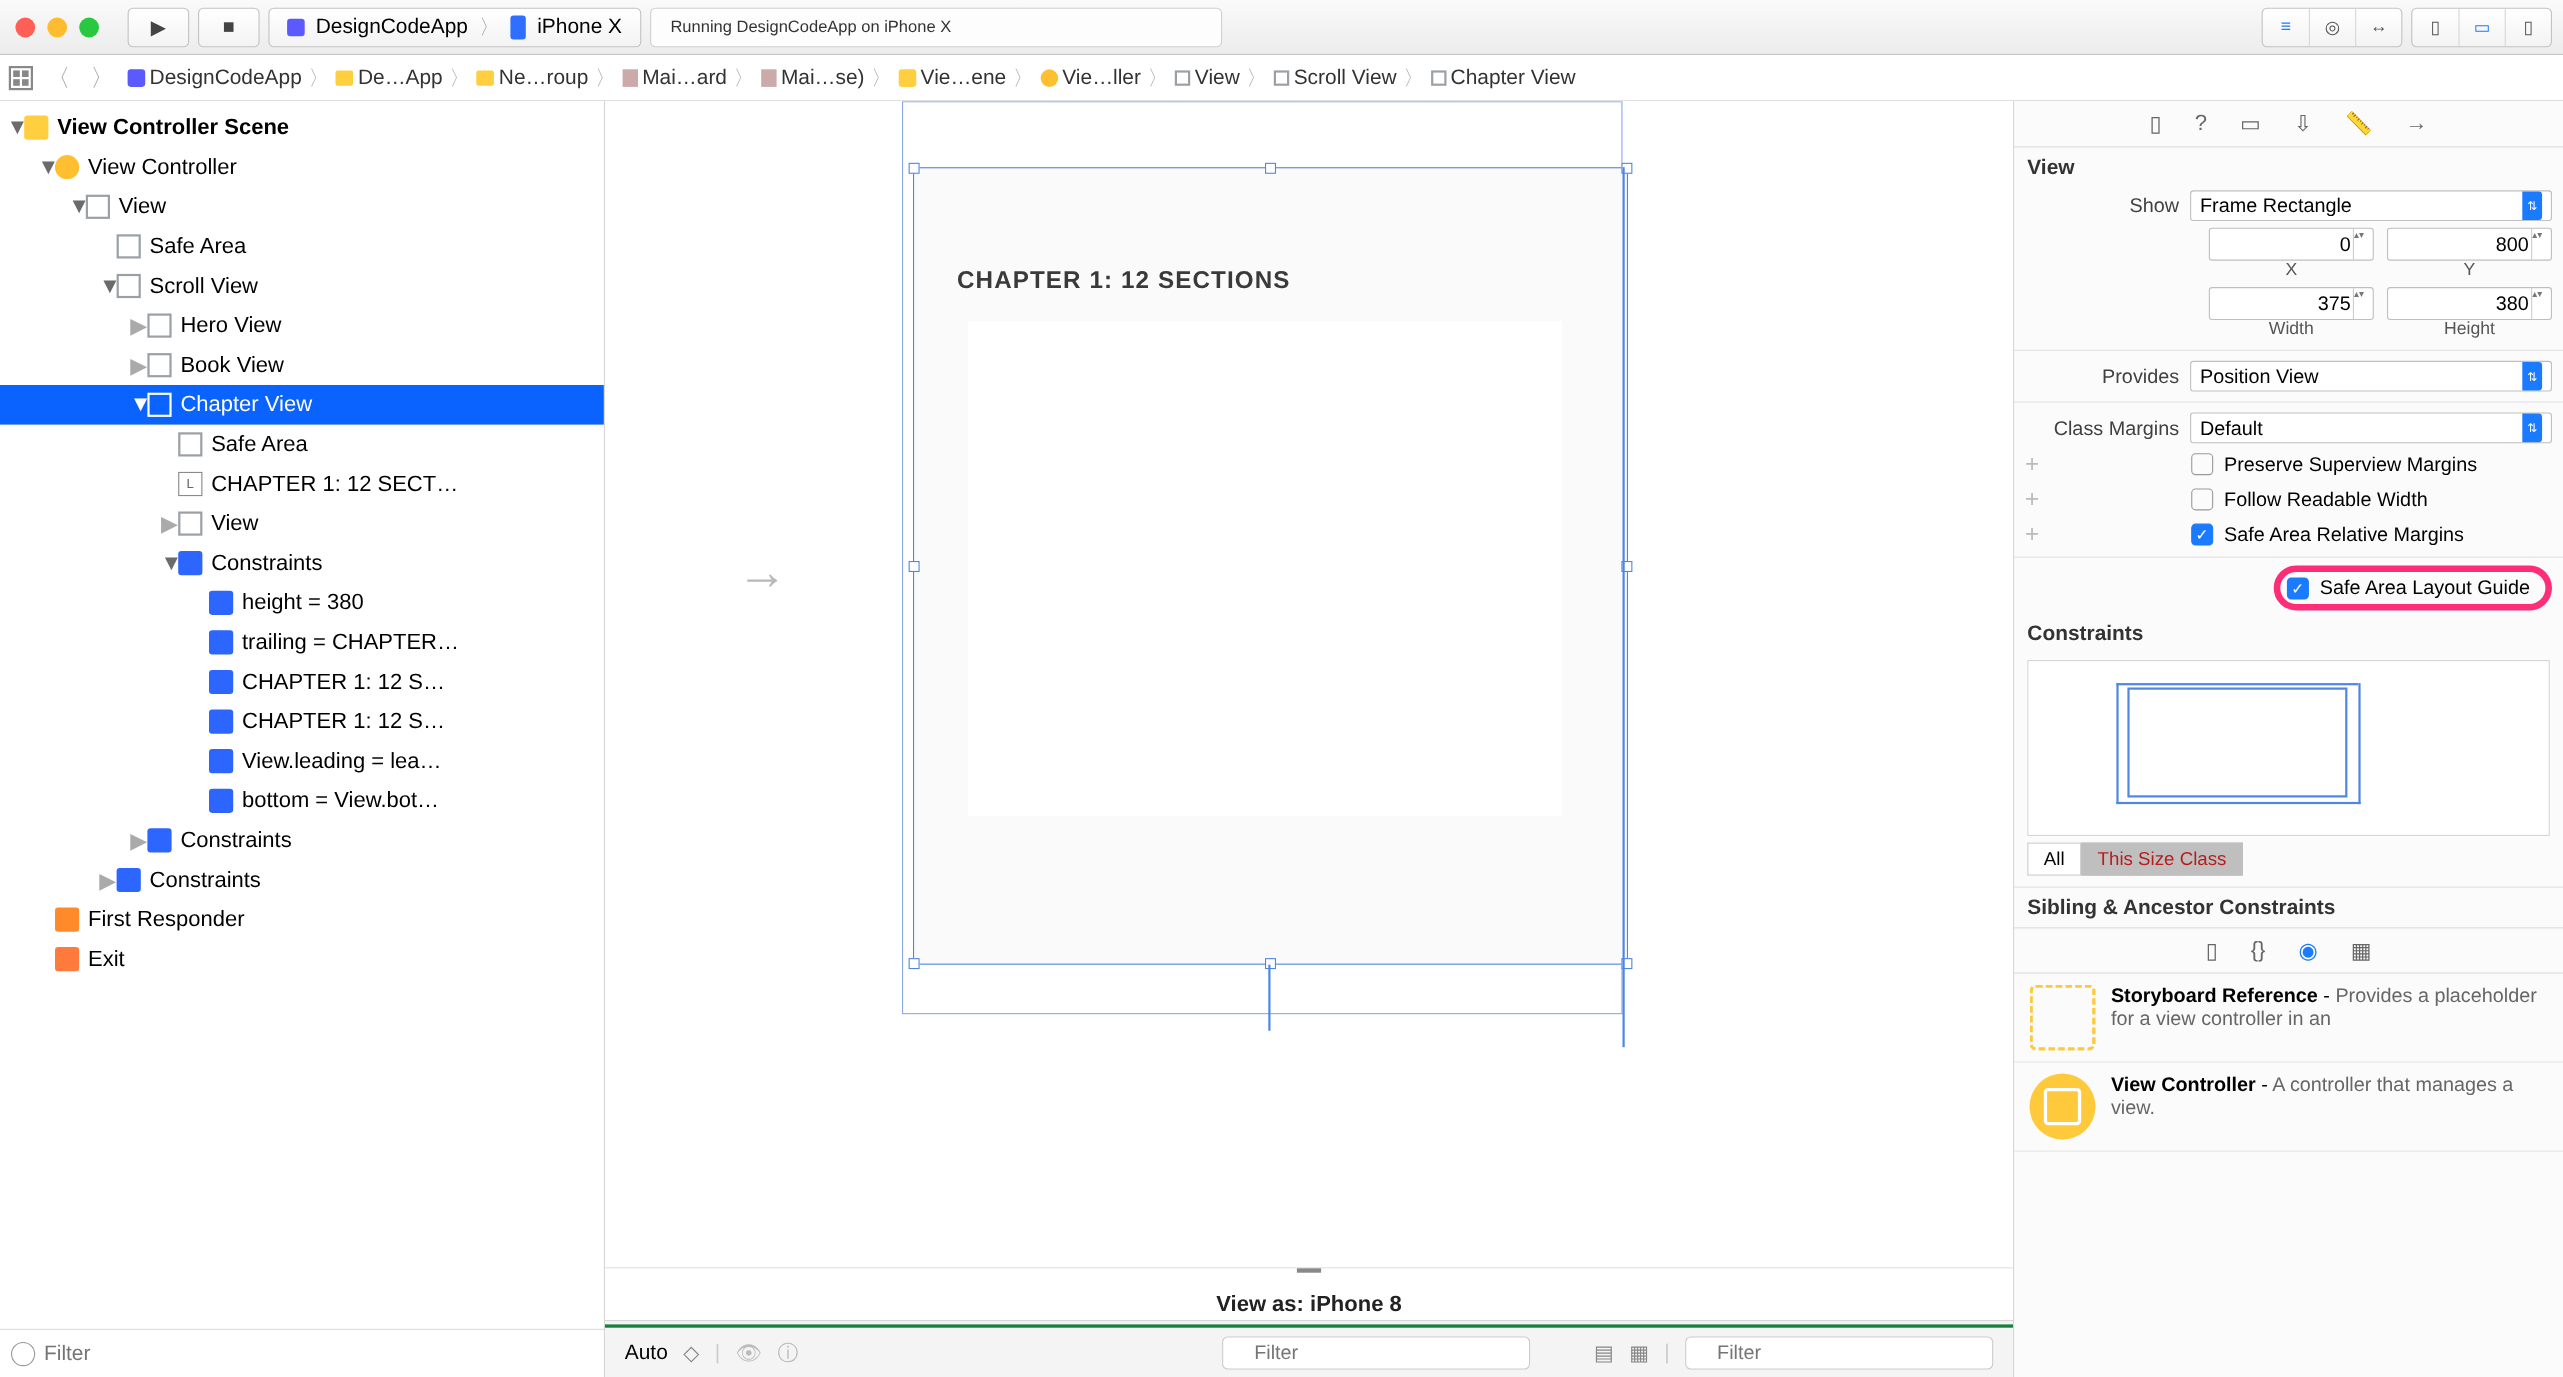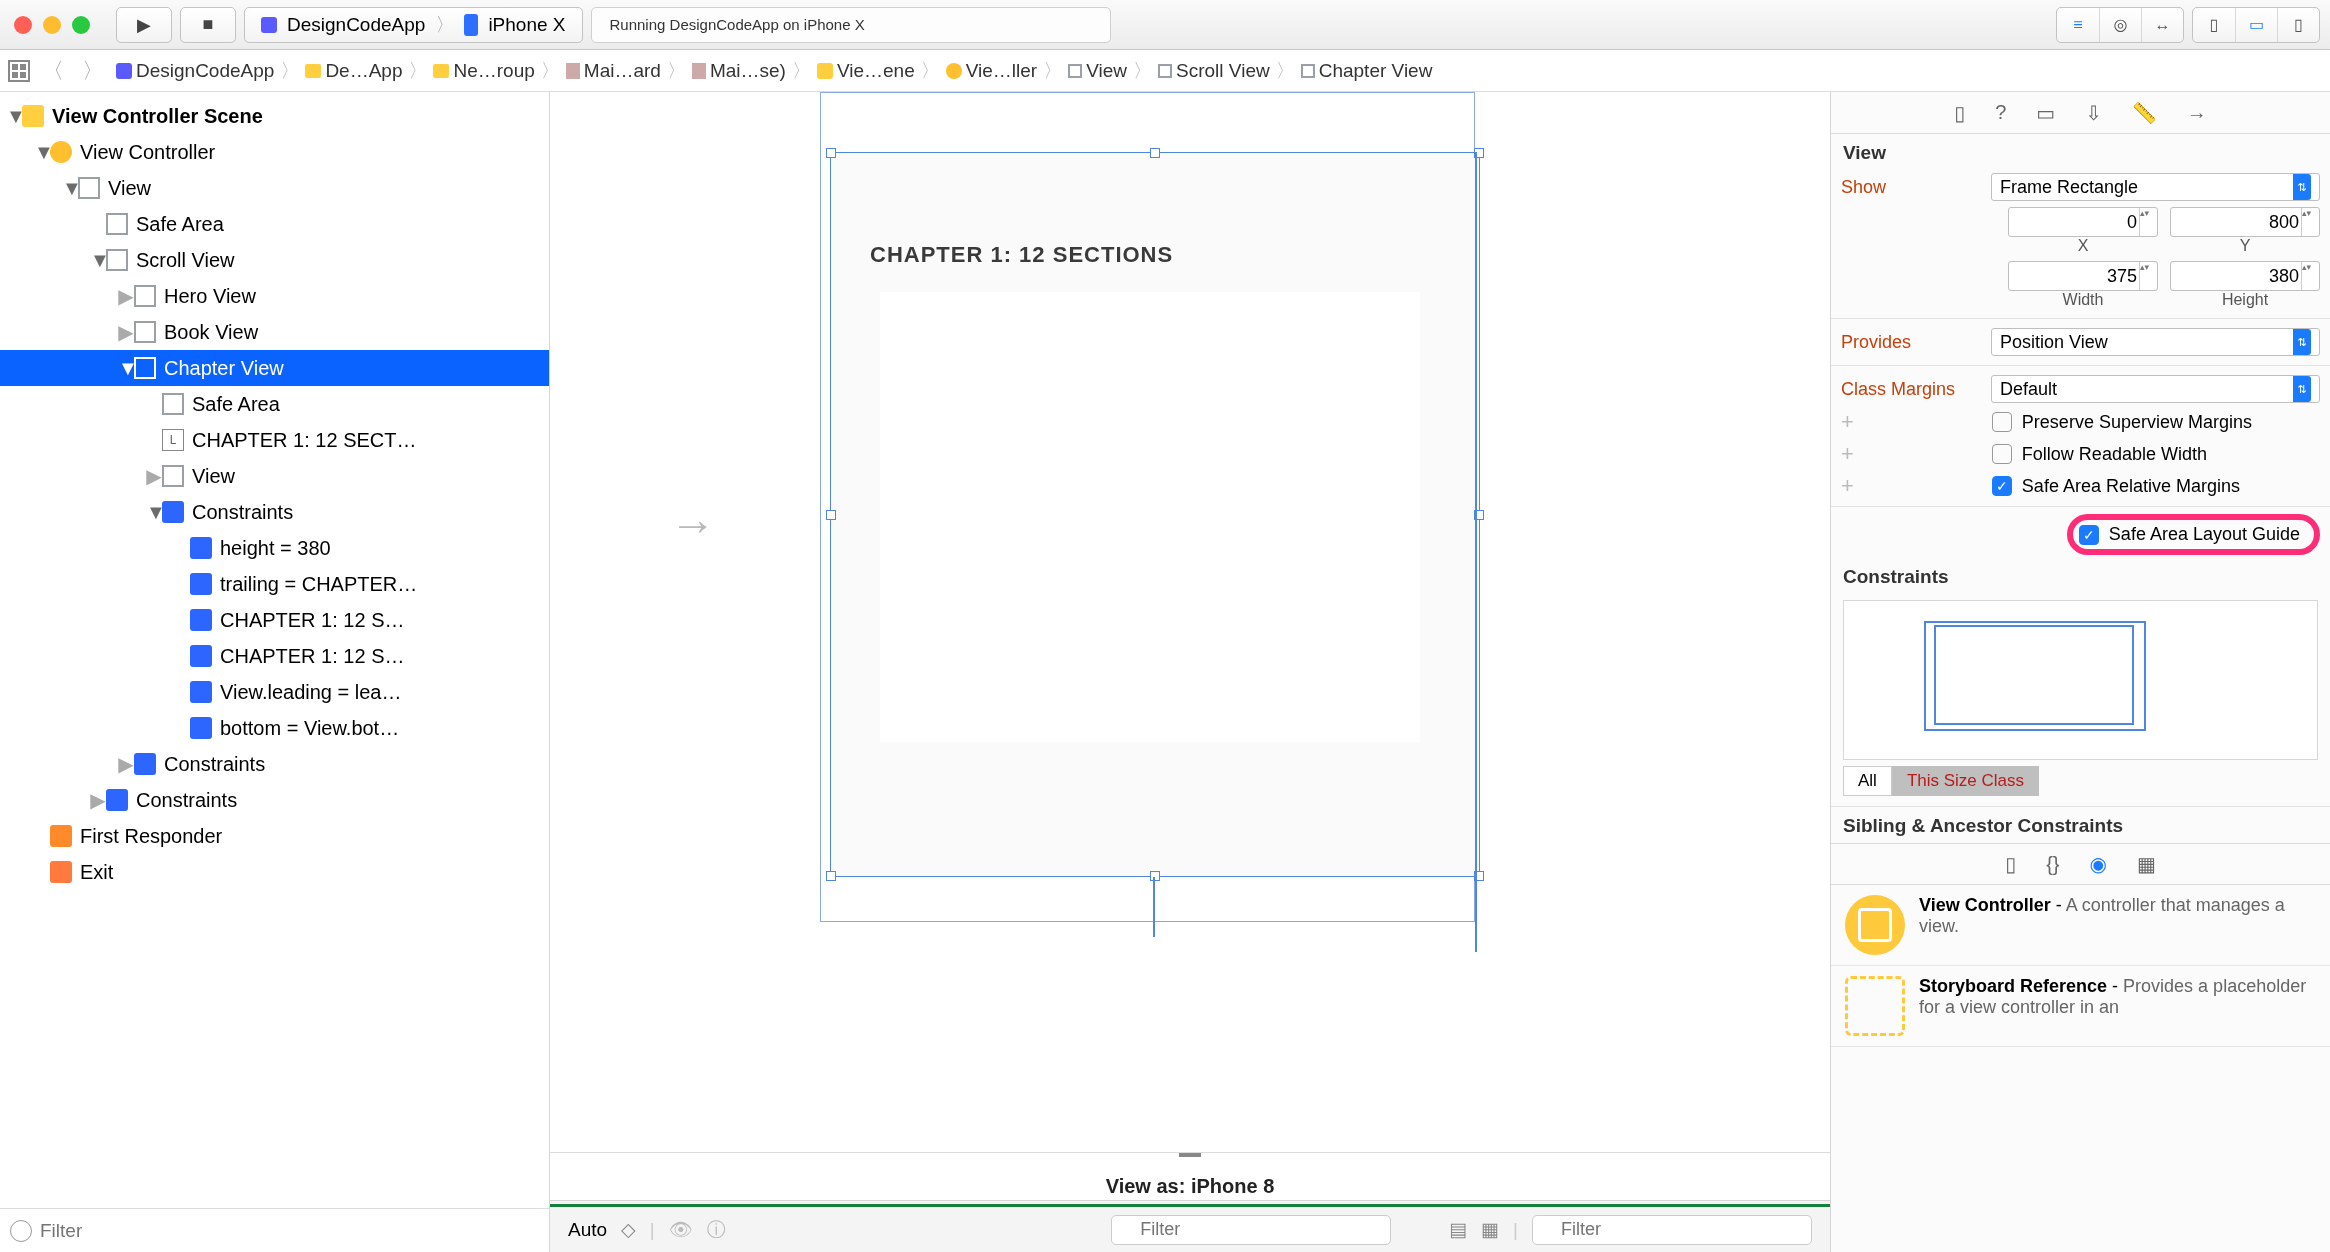--- a/index.html
+++ b/index.html
@@ -87,21 +87,21 @@
   display:flex;align-items:center;padding:0 18px;gap:14px;font-size:19px;}
 #bottom-bar .spacer{flex:1;}
 #bottom-bar input{border:1px solid #ccc;border-radius:5px;height:30px;padding:0 32px 0 28px;font-size:18px;width:280px;background:#fff;}
 
 
 #insp-tabs{height:42px;border-bottom:1px solid #dcdcdc;display:flex;align-items:center;justify-content:center;gap:30px;}
 #insp-tabs div{color:#666;font-size:20px;}
 #insp-tabs .active{color:#1b7bff;}
 .insp-section-h{font-weight:600;font-size:19px;padding:8px 12px 6px 12px;color:#333;}
 .insp-row{display:flex;align-items:center;padding:3px 10px;gap:10px;font-size:18px;}
-.insp-row .lbl{width:140px;color:#c2410c;}
+.insp-row .lbl{width:140px;text-align:right;color:#404040;}
 .sel-box-ctl{flex:1;height:28px;border:1px solid #bfbfbf;background:#fff;display:flex;align-items:center;
   padding:0 8px;justify-content:space-between;border-radius:3px;}
 .sel-arrows{width:18px;height:100%;background:#1b7bff;border-radius:0 3px 3px 0;display:flex;align-items:center;justify-content:center;color:#fff;font-size:11px;}
 .num-box{width:150px;height:30px;border:1px solid #bfbfbf;background:#fff;border-radius:3px;display:flex;align-items:center;justify-content:flex-end;padding-right:20px;position:relative;}
 .num-box .step{position:absolute;right:0;top:0;bottom:0;width:18px;border-left:1px solid #ccc;display:flex;flex-direction:column;font-size:9px;color:#777;}
 .num-lbl{font-size:16px;color:#555;text-align:center;}
 .chk{width:20px;height:20px;border:1px solid #999;border-radius:4px;display:inline-flex;align-items:center;justify-content:center;font-size:14px;color:#fff;}
 .chk.on{background:#1b7bff;border-color:#1b7bff;}
 .plus{color:#bbb;font-size:22px;}
 .highlight-ring{border:6px solid #ff2d78;border-radius:36px;padding:4px 14px 4px 6px;display:inline-flex;align-items:center;gap:10px;}
@@ -509,31 +509,31 @@
     <div class="insp-section-h" style="border-top:1px solid #e2e2e2">Sibling &amp; Ancestor Constraints</div>
 
     <div id="library-tabs">
       <div>▯</div>
       <div>{}</div>
       <div class="active">◉</div>
       <div>▦</div>
     </div>
 
     <div class="lib-item">
-      <div class="lib-icon lib-vc">
-          <span></span>
-        </div>
-      <div>
-        <span class="lib-title">View Controller</span>
-        <span> - </span>
-        <span class="lib-desc">A controller that manages a view.</span>
-      </div>
-    </div>
-    <div class="lib-item">
       <div class="lib-icon lib-sr"></div>
       <div>
         <span class="lib-title">Storyboard Reference</span>
         <span> - </span>
         <span class="lib-desc">Provides a placeholder for a view controller in an</span>
       </div>
     </div>
+    <div class="lib-item">
+      <div class="lib-icon lib-vc">
+          <span></span>
+        </div>
+      <div>
+        <span class="lib-title">View Controller</span>
+        <span> - </span>
+        <span class="lib-desc">A controller that manages a view.</span>
+      </div>
+    </div>
   </div>
 </div>
 
 </body></html>

